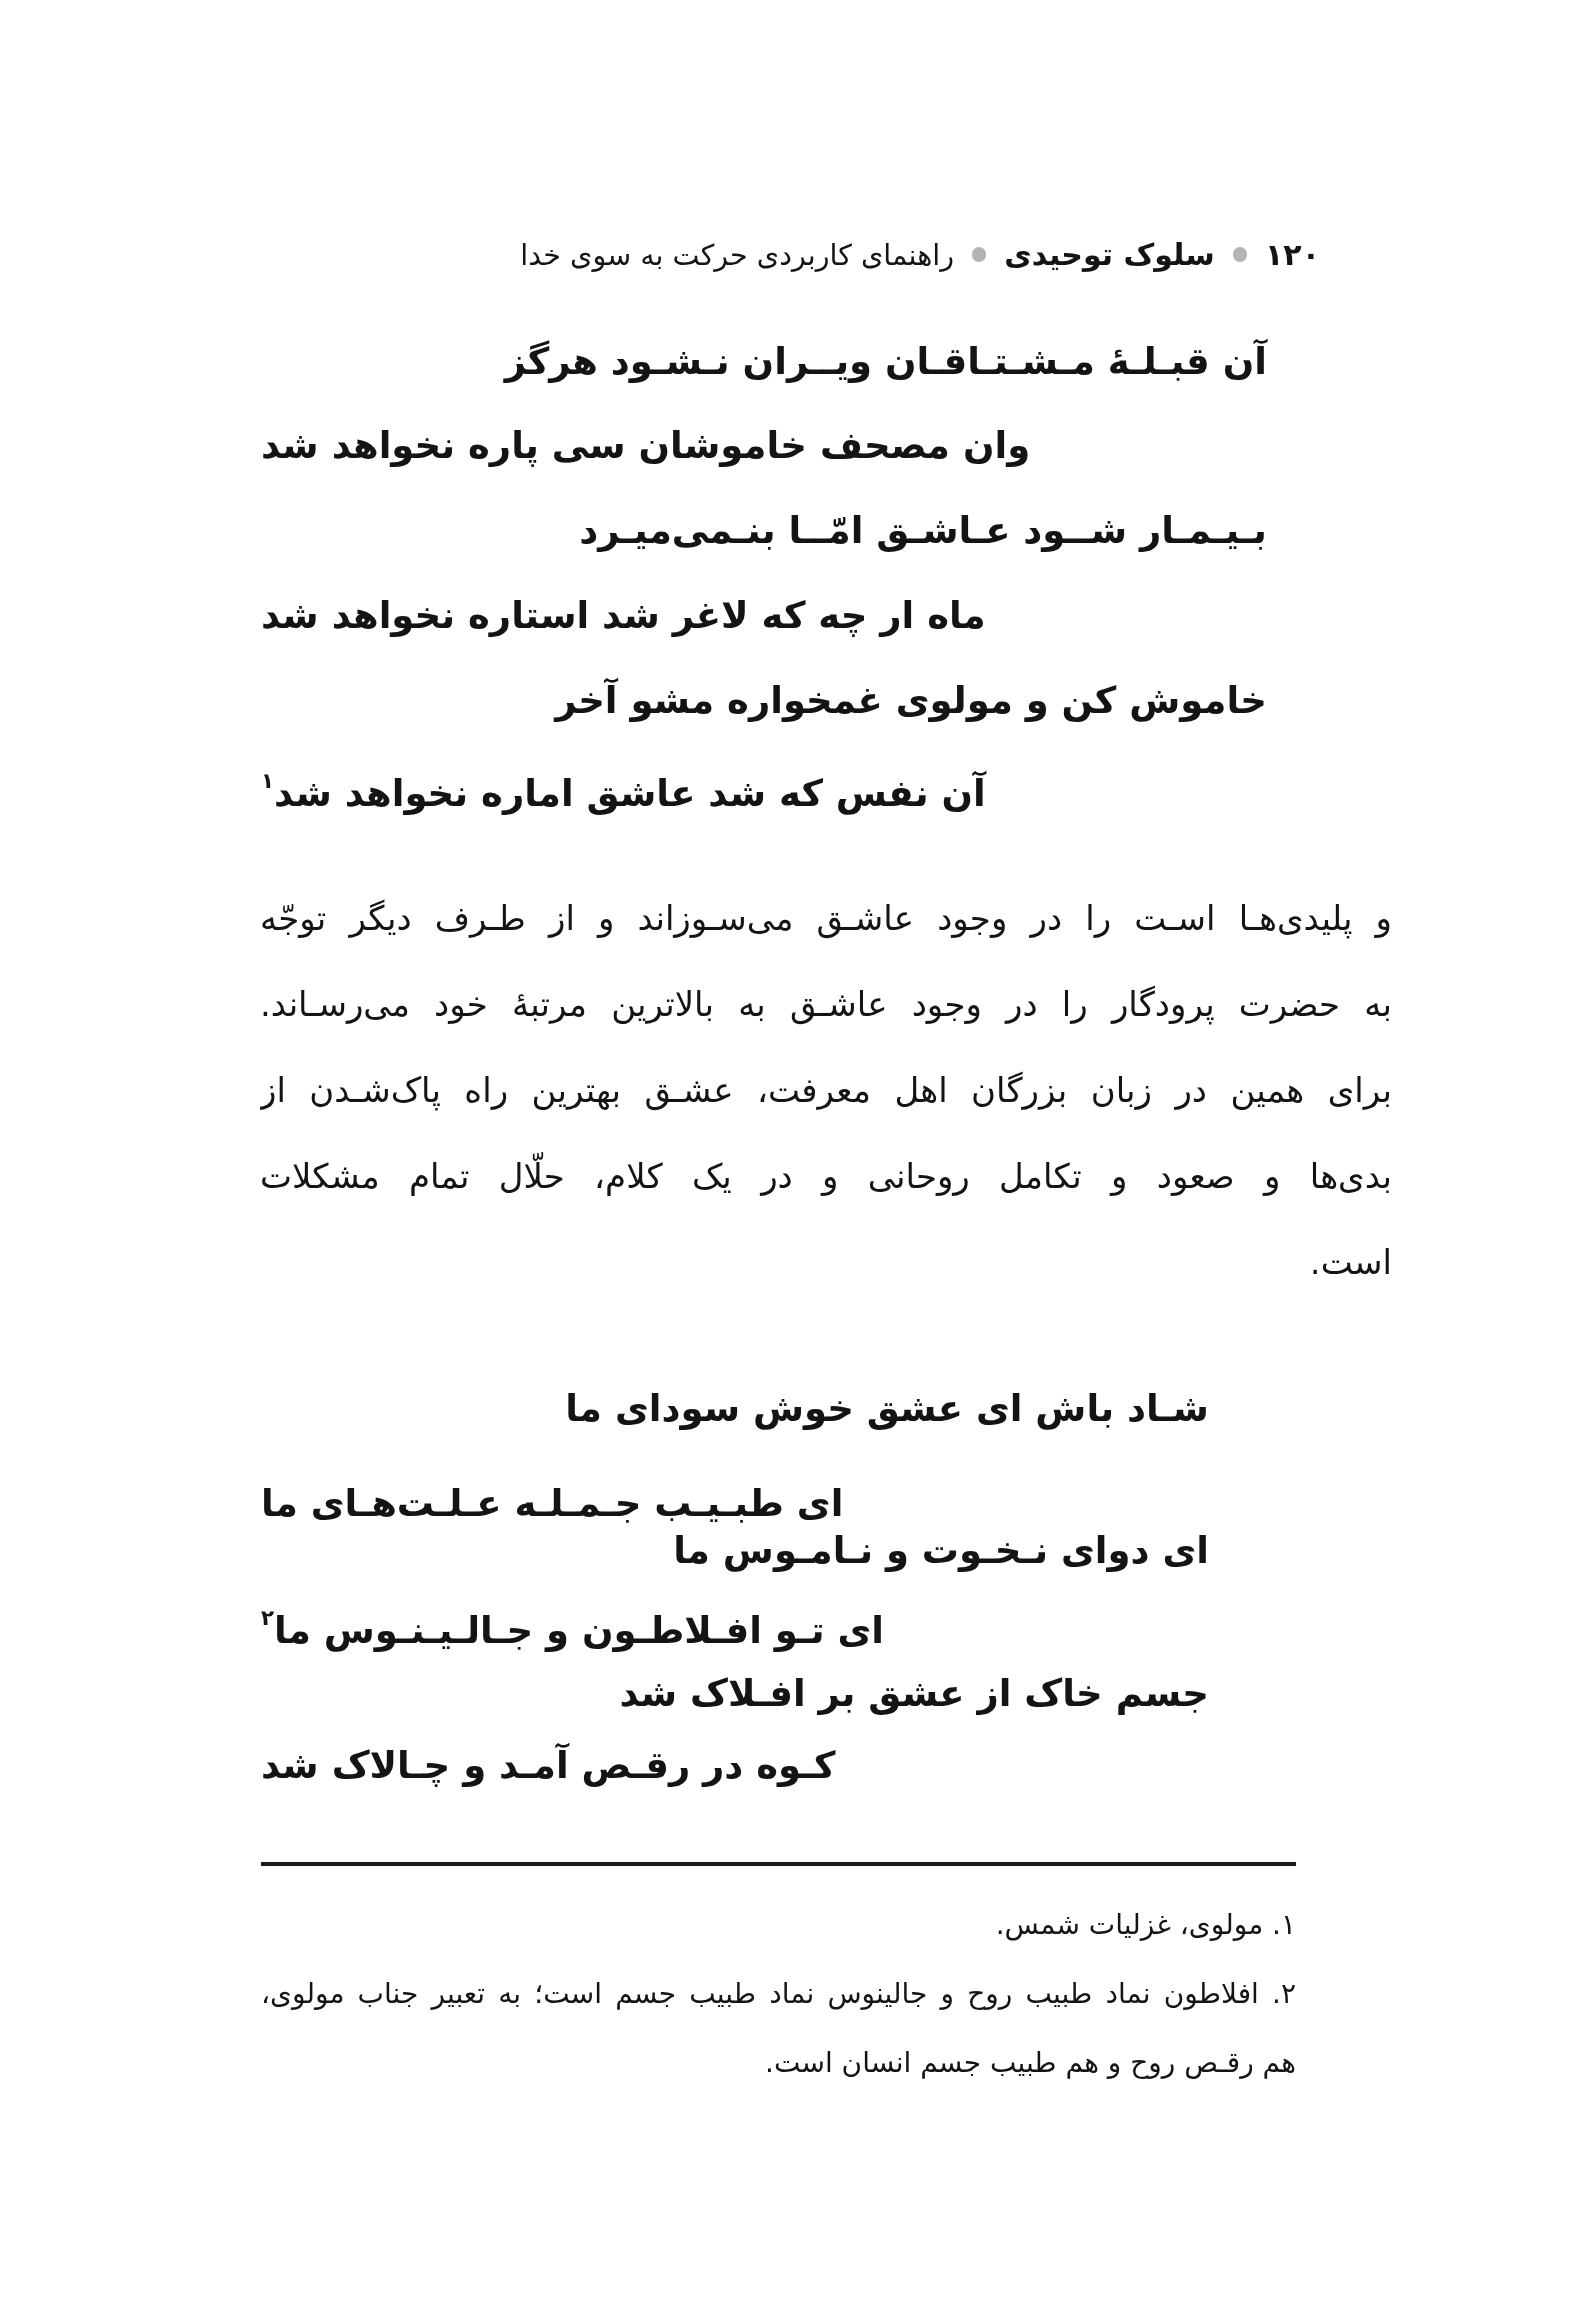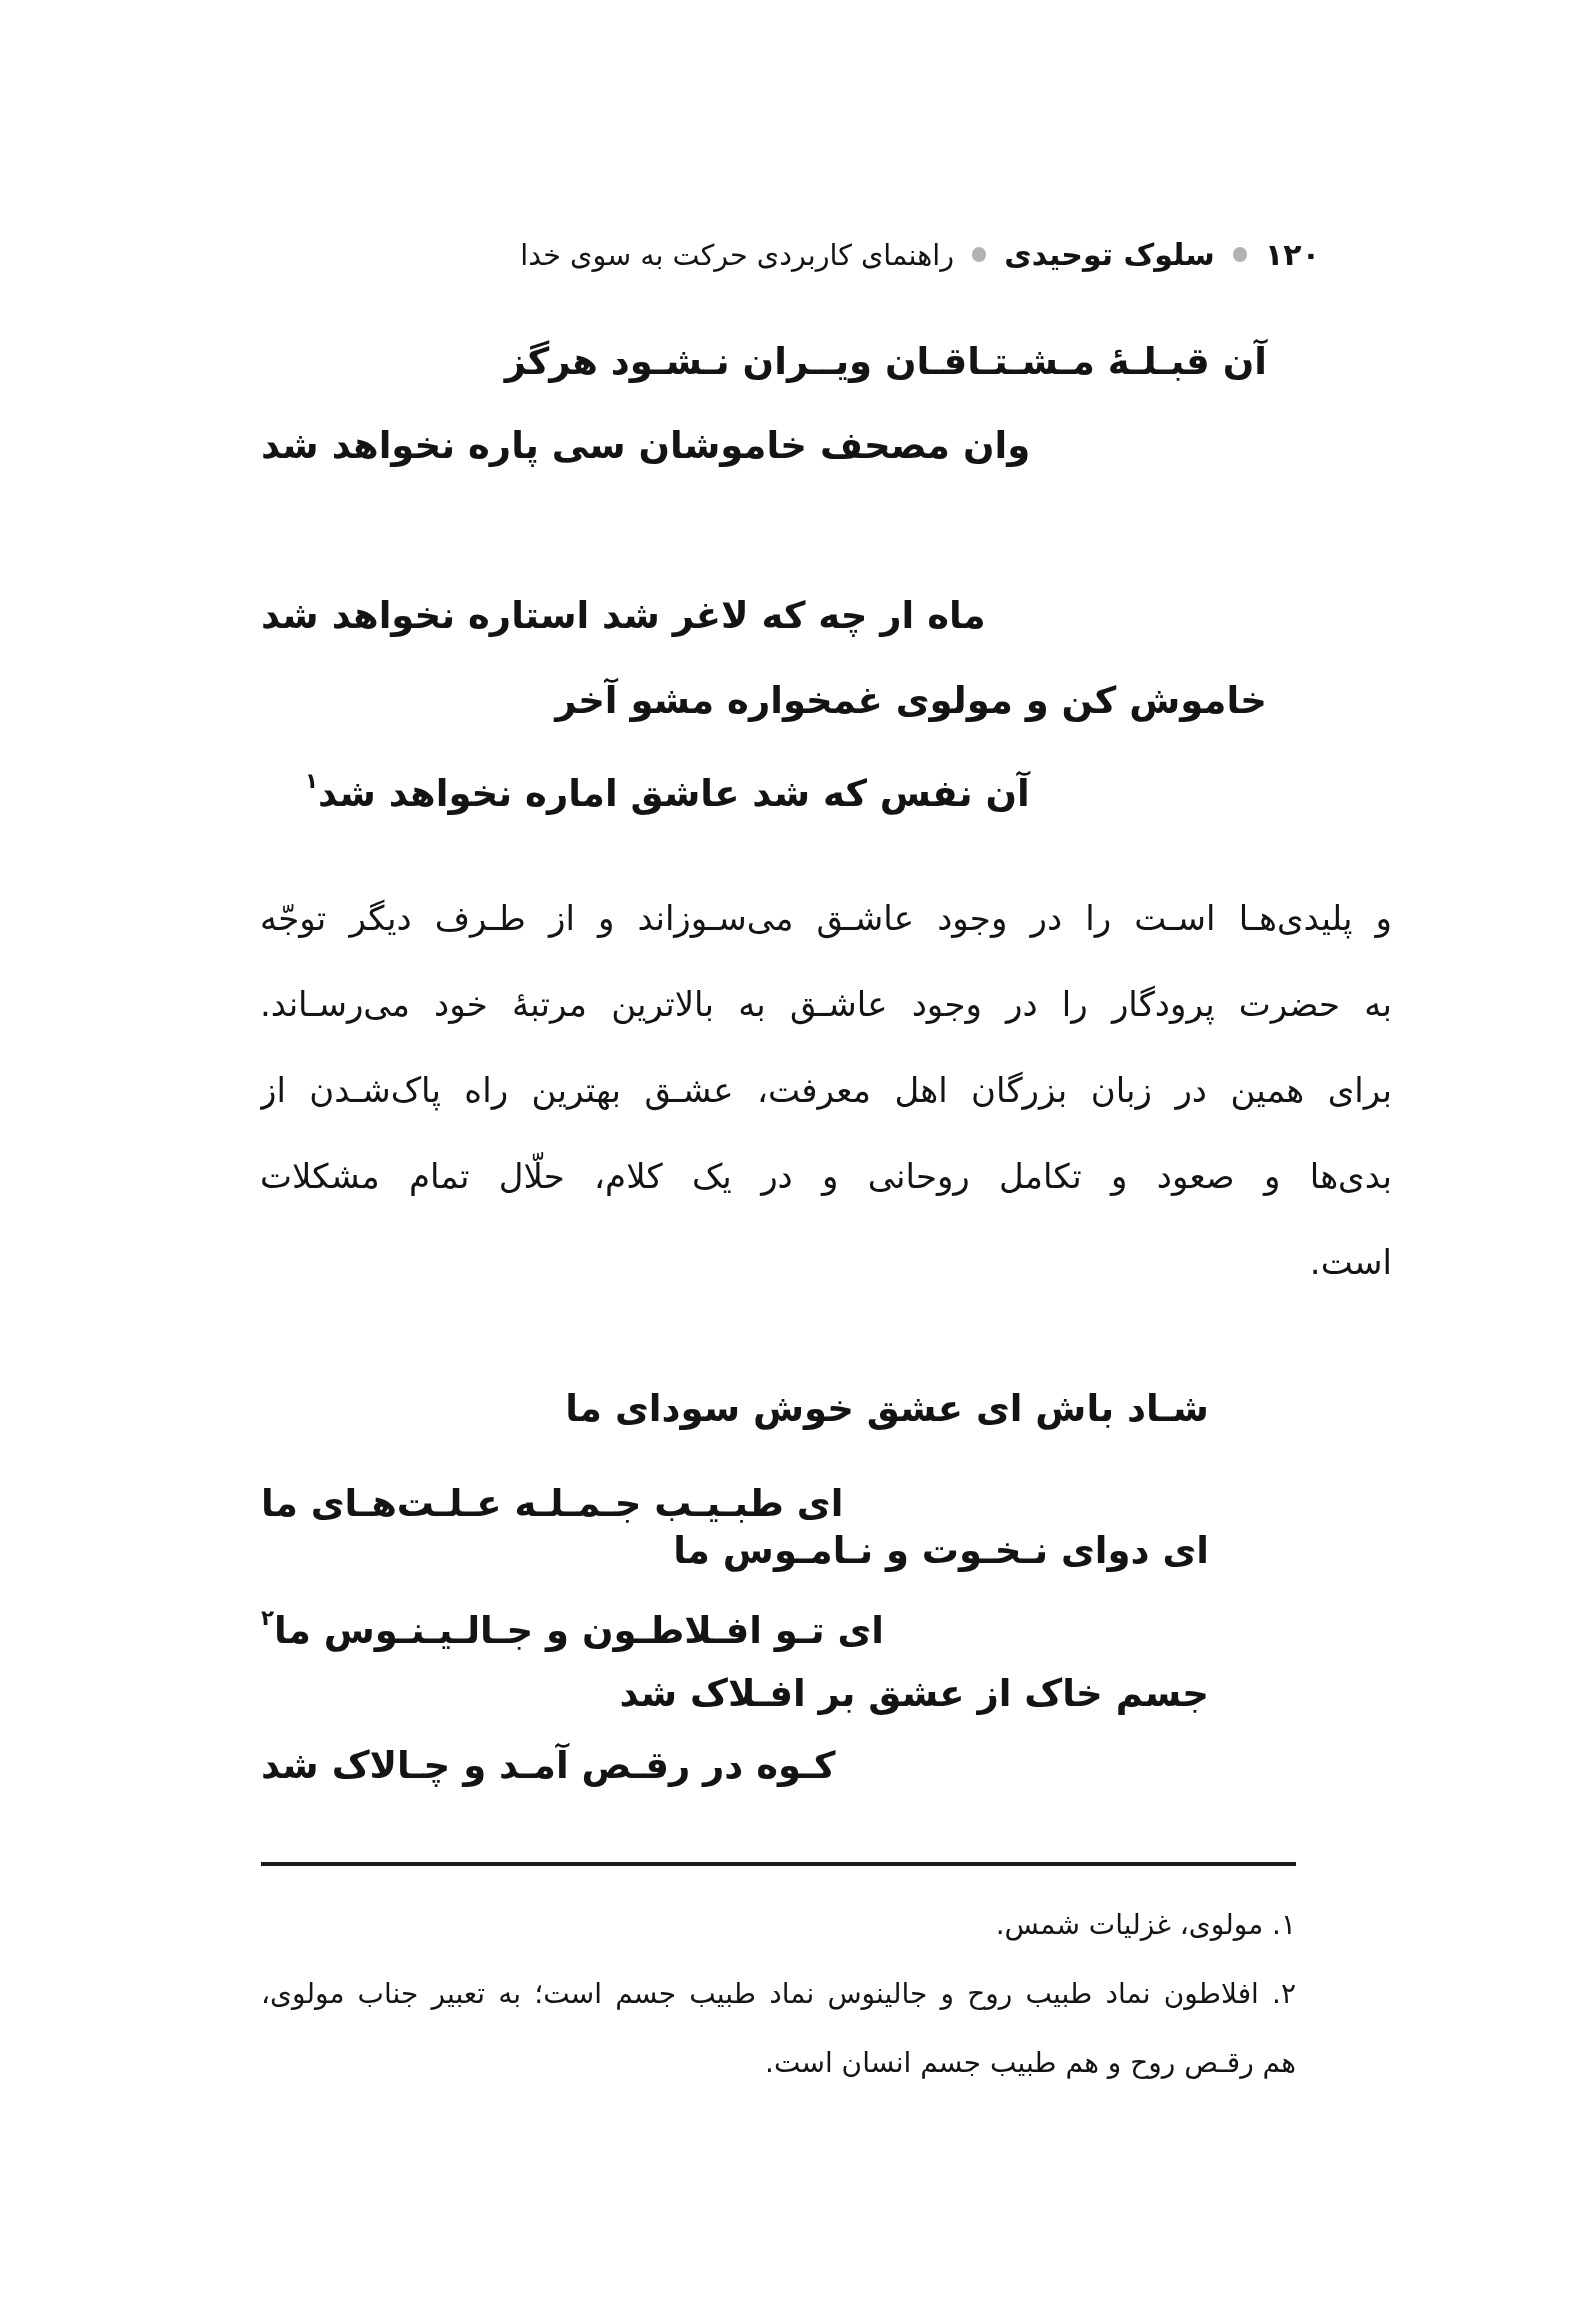--- a/index.html
+++ b/index.html
@@ -107,23 +107,24 @@
   <div class="header">
     <span class="pagenum">۱۲۰</span>
     <span class="dot"></span>
     <span class="book-title">سلوک توحیدی</span>
     <span class="dot"></span>
     <span class="subtitle">راهنمای کاربردی حرکت به سوی خدا</span>
   </div>
 
   <div class="poem-line" style="top:335px; right:314px;"><span>آن قبـلـهٔ مـشـتـاقـان ویــران نـشـود هرگز</span></div>
   <div class="poem-line" style="top:419px; left:261px;"><span>وان مصحف خاموشان سی پاره نخواهد شد</span></div>
+  <div class="poem-line" style="top:504px; right:314px;"><span>بـیـمـار شــود عـاشـق امّــا بنـمی‌میـرد</span></div>
   <div class="poem-line" style="top:589px; left:261px;"><span>ماه ار چه که لاغر شد استاره نخواهد شد</span></div>
   <div class="poem-line" style="top:674px; right:314px;"><span>خاموش کن و مولوی غمخواره مشو آخر</span></div>
-  <div class="poem-line" style="top:759px; left:261px;margin-left:44px;"><span>آن نفس که شد عاشق اماره نخواهد شد</span><sup>۱</sup></div>
+  <div class="poem-line" style="top:759px; left:261px;"><span>آن نفس که شد عاشق اماره نخواهد شد</span><sup>۱</sup></div>
 
   <div class="prose">
     <div class="pline">و پلیدی‌هـا اسـت را در وجود عاشـق می‌سـوزاند و از طـرف دیگر توجّه</div>
     <div class="pline">به حضرت پرودگار را در وجود عاشـق به بالاترین مرتبهٔ خود می‌رسـاند.</div>
     <div class="pline">برای همین در زبان بزرگان اهل معرفت، عشـق بهترین راه پاک‌شـدن از</div>
     <div class="pline">بدی‌ها و صعود و تکامل روحانی و در یک کلام، حلّال تمام مشکلات</div>
     <div class="pline last">است.</div>
   </div>
 
   <div class="poem-line" style="top:1382px; right:372px;"><span>شـاد باش ای عشق خوش سودای ما</span></div>

